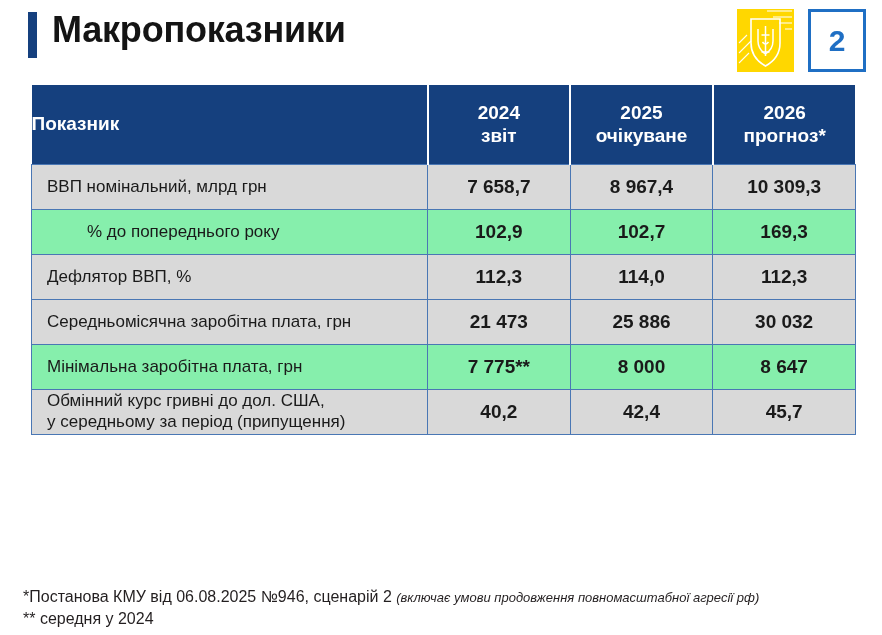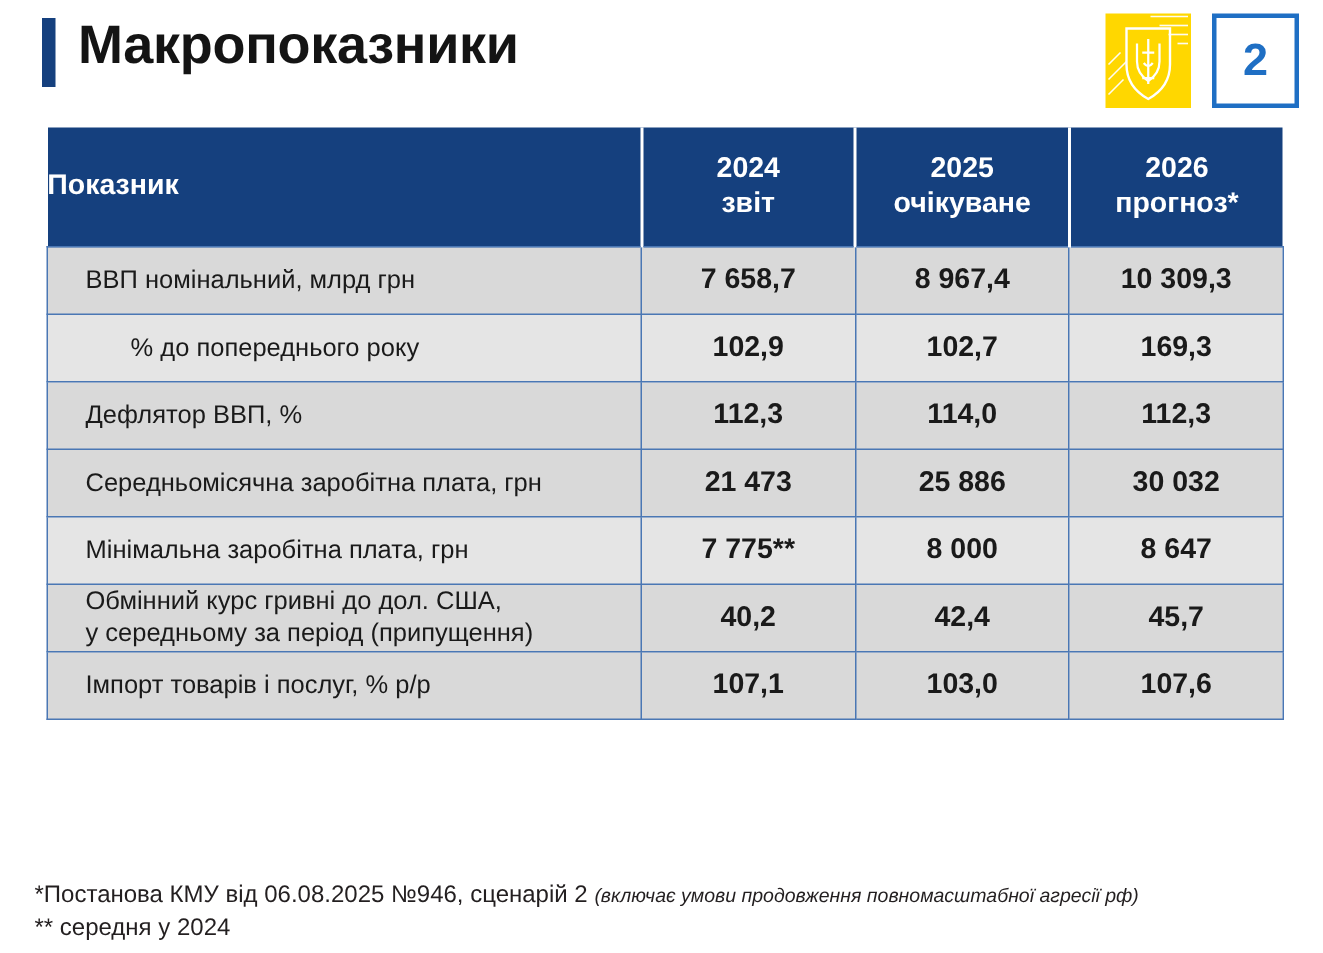--- a/index.html
+++ b/index.html
@@ -130,34 +130,34 @@
     border: 1px solid #4a77b4;
     font-size: 17px;
     color: #1a1a1a;
     padding: 0 0;
     height: 44px;
     vertical-align: middle;
     line-height: 1.22;
   }
   table.macro tbody td.label {
     text-align: left;
-    padding-left: 25px;
+    padding-left: 15px;
     padding-right: 8px;
     font-weight: normal;
   }
   table.macro tbody td.label.indent {
     padding-left: 55px;
   }
   table.macro tbody td.value {
     text-align: center;
     font-weight: bold;
     font-size: 19px;
   }
   tr.row-shade td { background: #d9d9d9; }
-  tr.row-plain td { background: #e5e5e5; }
+  tr.row-plain td { background: #86efac; }
   tr.row-tall td  { height: 52px; }
 
   td .line2 { display: block; }
 
   
   .footnotes {
     position: absolute;
     left: 23px;
     top: 586px;
     width: 850px;
@@ -292,28 +292,20 @@
           <td class="label">
             <span>Обмінний курс гривні до дол. США,</span>
             <span class="line2">у середньому за період (припущення)</span>
           </td>
           <td class="value">40,2</td>
           <td class="value">42,4</td>
           <td class="value">45,7</td>
         </tr>
 
 
-        <tr class="row-shade">
-          <td class="label">
-            <span>Імпорт товарів і послуг, % р/р</span>
-          </td>
-          <td class="value">107,1</td>
-          <td class="value">103,0</td>
-          <td class="value">107,6</td>
-        </tr>
 
       </tbody>
     </table>
   </div>
 
   <div class="footnotes">
     <div class="fn-line">
       <span>*Постанова КМУ від 06.08.2025 №946, сценарій 2</span>
       <span class="fn-small">(включає умови продовження повномасштабної агресії рф)</span>
     </div>

